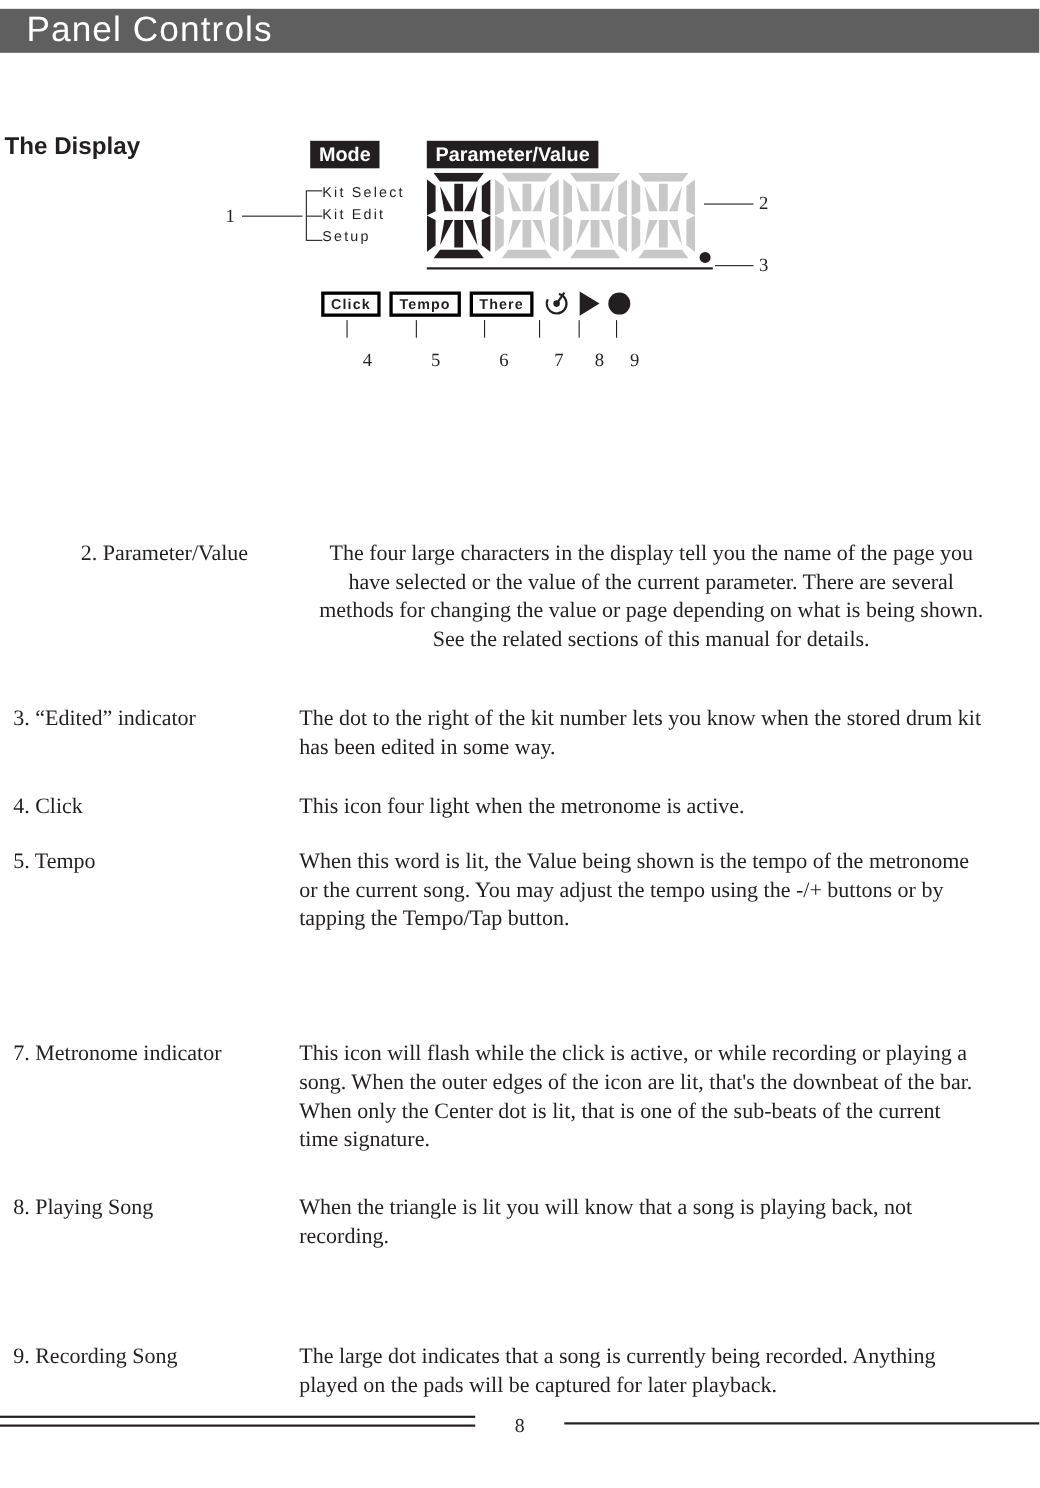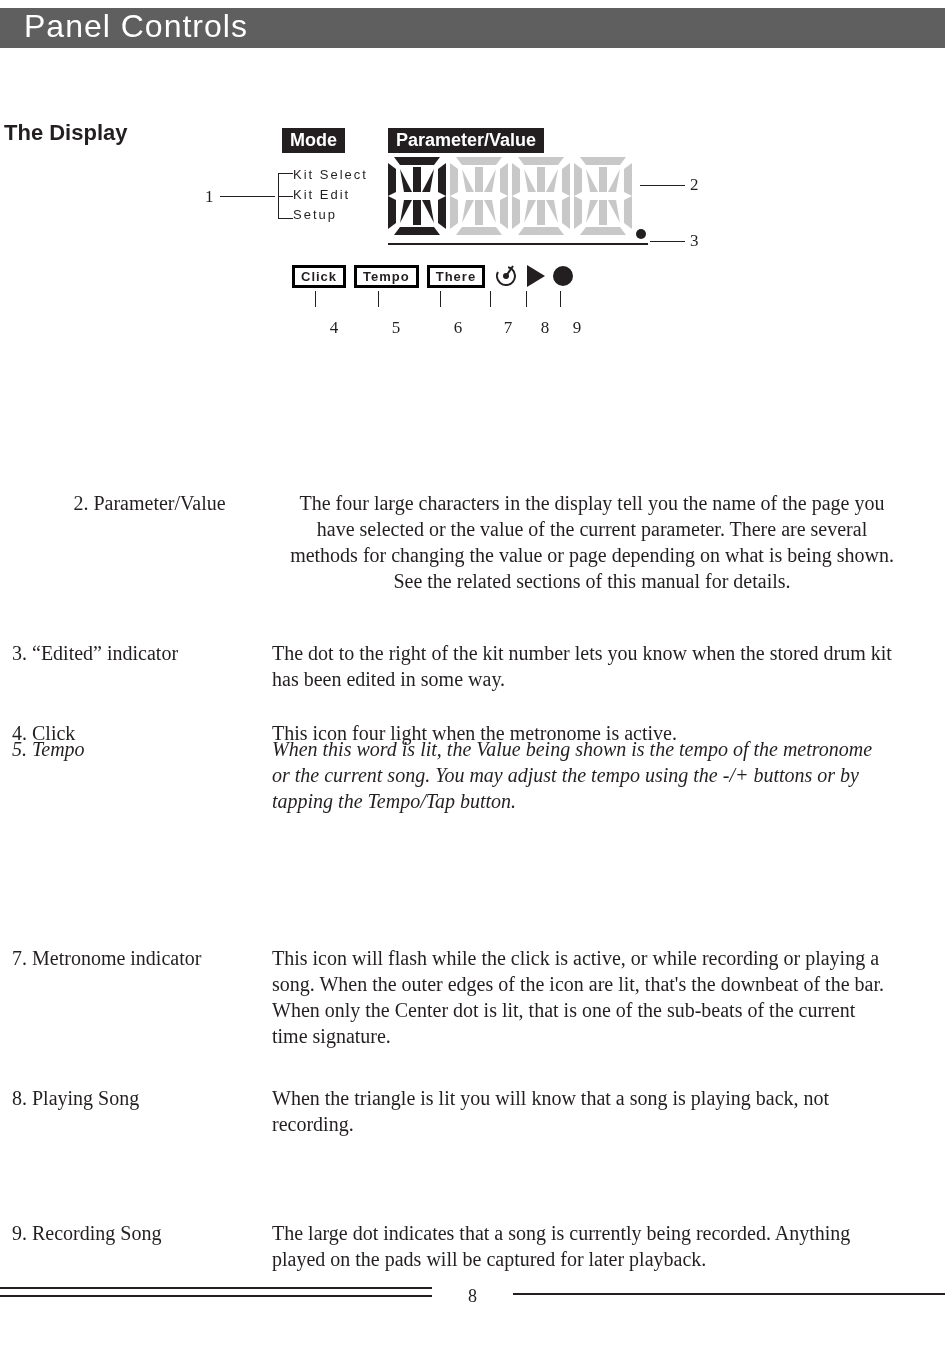--- a/index.html
+++ b/index.html
@@ -38,21 +38,21 @@
   .metronome-icon svg{width:26px;height:26px;}
   .play-icon{width:0;height:0;border-left:18px solid #231f20;border-top:11px solid transparent;border-bottom:11px solid transparent;}
   .rec-icon{width:20px;height:20px;border-radius:50%;background:#231f20;}
   .row2-nums{position:absolute;left:44px;top:195px;font-size:17px;display:flex;}
   .row2-nums span{display:inline-block;text-align:center;}
   .tick{position:absolute;width:1px;height:16px;background:#231f20;}
   
   .desc{position:absolute;left:12px;width:900px;font-size:20px;line-height:26px;}
   .desc .label{display:inline-block;width:255px;vertical-align:top;}
   .desc .body{display:inline-block;width:620px;vertical-align:top;}
-  .d1{top:410px;} .d2{top:490px;text-align:center;} .d3{top:640px;} .d4{top:720px;} .d5{top:736px;font-style:italic;}
+  .d1{top:410px;} .d2{top:490px;text-align:center;} .d3{top:640px;} .d4{top:720px;} .d5{top:770px;}
   .d6{top:870px;} .d7{top:945px;} .d8{top:1085px;} .d9{top:1220px;}
   
   .footer-line-l{position:absolute;left:0;bottom:56px;width:432px;height:6px;border-top:2px solid #231f20;border-bottom:2px solid #231f20;}
   .footer-line-r{position:absolute;right:0;bottom:58px;width:432px;height:2px;background:#231f20;}
   .page-no{position:absolute;left:0;bottom:46px;width:945px;text-align:center;font-size:18px;}
 </style>
 </head>
 <body>
 
 <div class="page">

